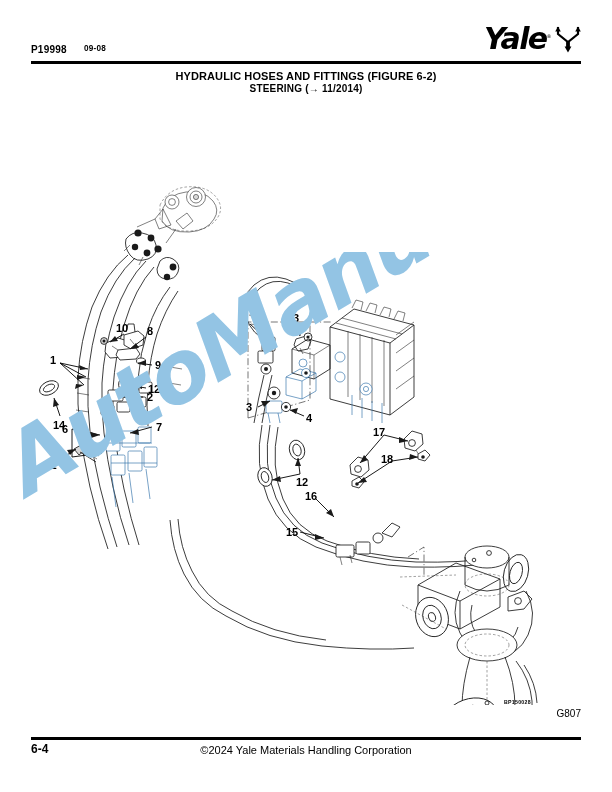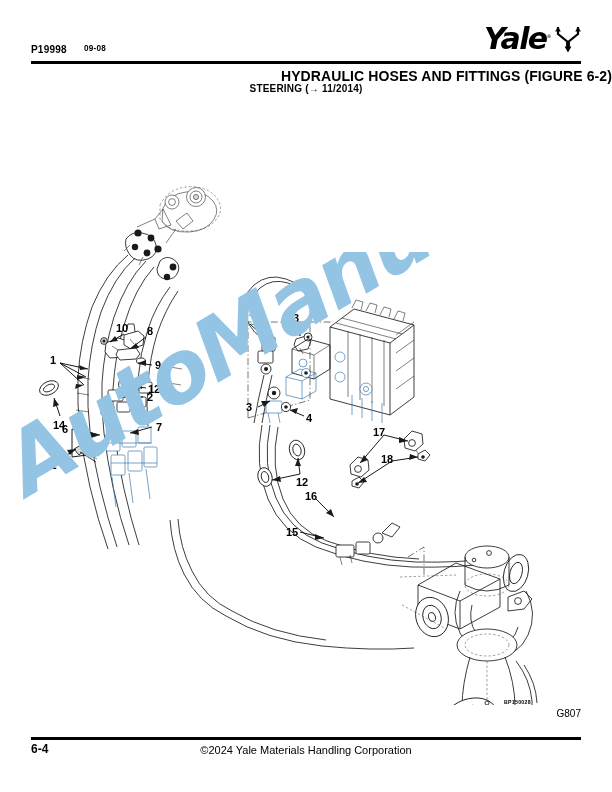--- a/index.html
+++ b/index.html
@@ -75,25 +75,24 @@
     background: #000;
   }
 
   .title-block {
     position: absolute;
     left: 0; top: 69px;
     width: 612px;
     text-align: center;
   }
   .title-main {
-    font-size: 14px;
+    font-size: 11px;
     font-weight: bold;
     letter-spacing: 0.1px;
     line-height: 14px;
-    text-align: right;
   }
   .title-sub {
     font-size: 10px;
     font-weight: bold;
     letter-spacing: 0.2px;
     line-height: 12px;
   }
 
   
   .rule-bot {

